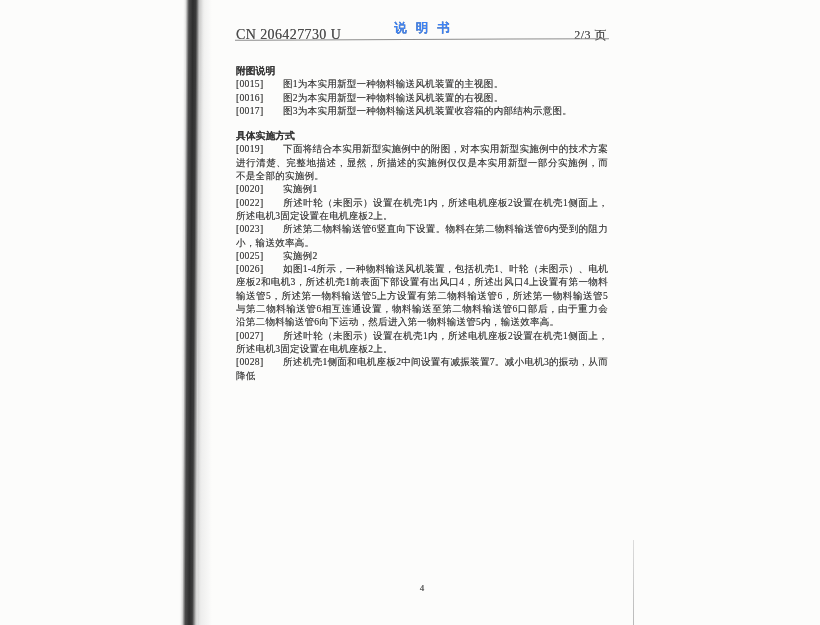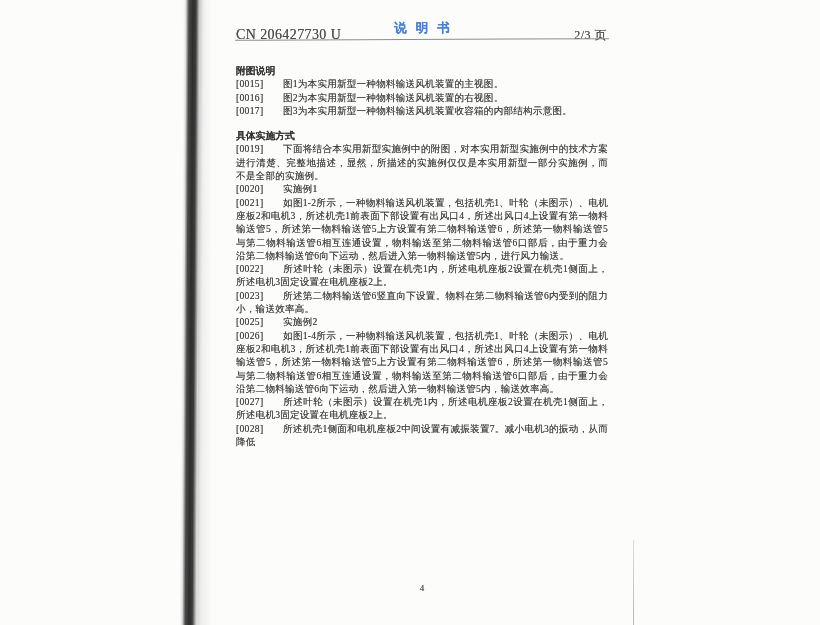--- a/index.html
+++ b/index.html
@@ -82,21 +82,20 @@
       <section class="doc-section">
         <h3>附图说明</h3>
         <p><span class="para-num">[0015]</span><span>图1为本实用新型一种物料输送风机装置的主视图。</span></p>
         <p><span class="para-num">[0016]</span><span>图2为本实用新型一种物料输送风机装置的右视图。</span></p>
         <p><span class="para-num">[0017]</span><span>图3为本实用新型一种物料输送风机装置收容箱的内部结构示意图。</span></p>
       </section>
       <section class="doc-section">
         <h3>具体实施方式</h3>
         <p><span class="para-num">[0019]</span><span>下面将结合本实用新型实施例中的附图，对本实用新型实施例中的技术方案进行清楚、完整地描述，显然，所描述的实施例仅仅是本实用新型一部分实施例，而不是全部的实施例。</span></p>
         <p><span class="para-num">[0020]</span><span>实施例1</span></p>
-        <p><span class="para-num">[0021]</span><span>如图1-2所示，一种物料输送风机装置，包括机壳1、叶轮（未图示）、电机座板2和电机3，所述机壳1前表面下部设置有出风口4，所述出风口4上设置有第一物料输送管5，所述第一物料输送管5上方设置有第二物料输送管6，所述第一物料输送管5与第二物料输送管6相互连通设置，物料输送至第二物料输送管6口部后，由于重力会沿第二物料输送管6向下运动，然后进入第一物料输送管5内，进行风力输送。</span></p>
         <p><span class="para-num">[0022]</span><span>所述叶轮（未图示）设置在机壳1内，所述电机座板2设置在机壳1侧面上，所述电机3固定设置在电机座板2上。</span></p>
         <p><span class="para-num">[0023]</span><span>所述第二物料输送管6竖直向下设置。物料在第二物料输送管6内受到的阻力小，输送效率高。</span></p>
         <p><span class="para-num">[0025]</span><span>实施例2</span></p>
         <p><span class="para-num">[0026]</span><span>如图1-4所示，一种物料输送风机装置，包括机壳1、叶轮（未图示）、电机座板2和电机3，所述机壳1前表面下部设置有出风口4，所述出风口4上设置有第一物料输送管5，所述第一物料输送管5上方设置有第二物料输送管6，所述第一物料输送管5与第二物料输送管6相互连通设置，物料输送至第二物料输送管6口部后，由于重力会沿第二物料输送管6向下运动，然后进入第一物料输送管5内，输送效率高。</span></p>
         <p><span class="para-num">[0027]</span><span>所述叶轮（未图示）设置在机壳1内，所述电机座板2设置在机壳1侧面上，所述电机3固定设置在电机座板2上。</span></p>
         <p><span class="para-num">[0028]</span><span>所述机壳1侧面和电机座板2中间设置有减振装置7。减小电机3的振动，从而降低</span></p>
       </section>
     </div>
 
   <div class="page-footer">

